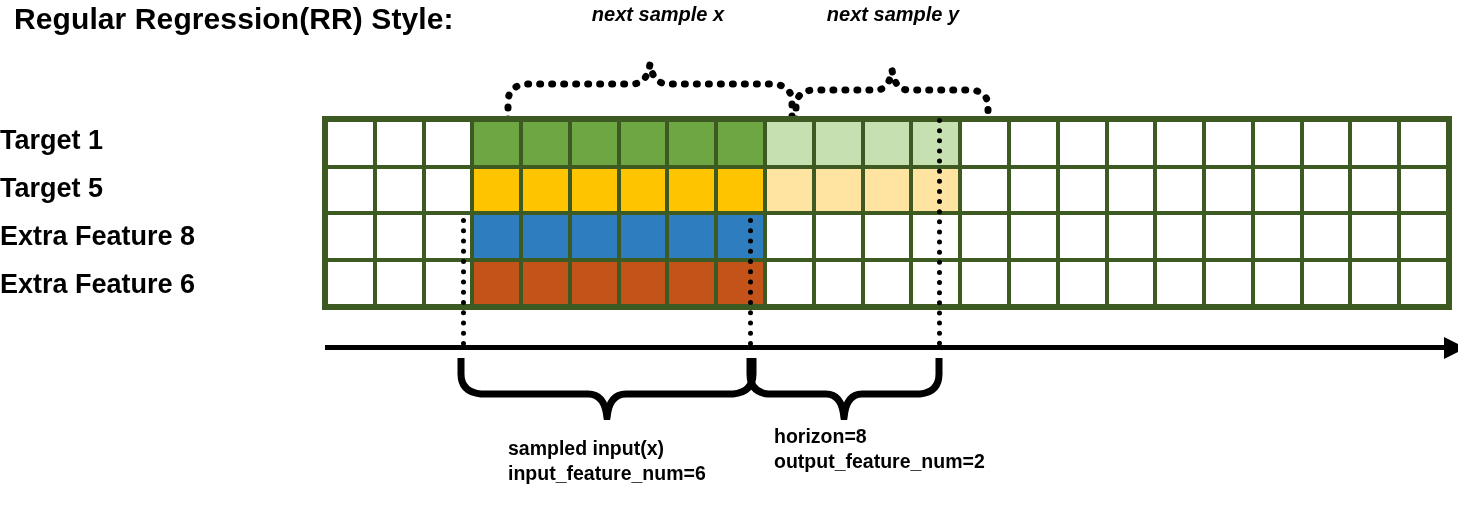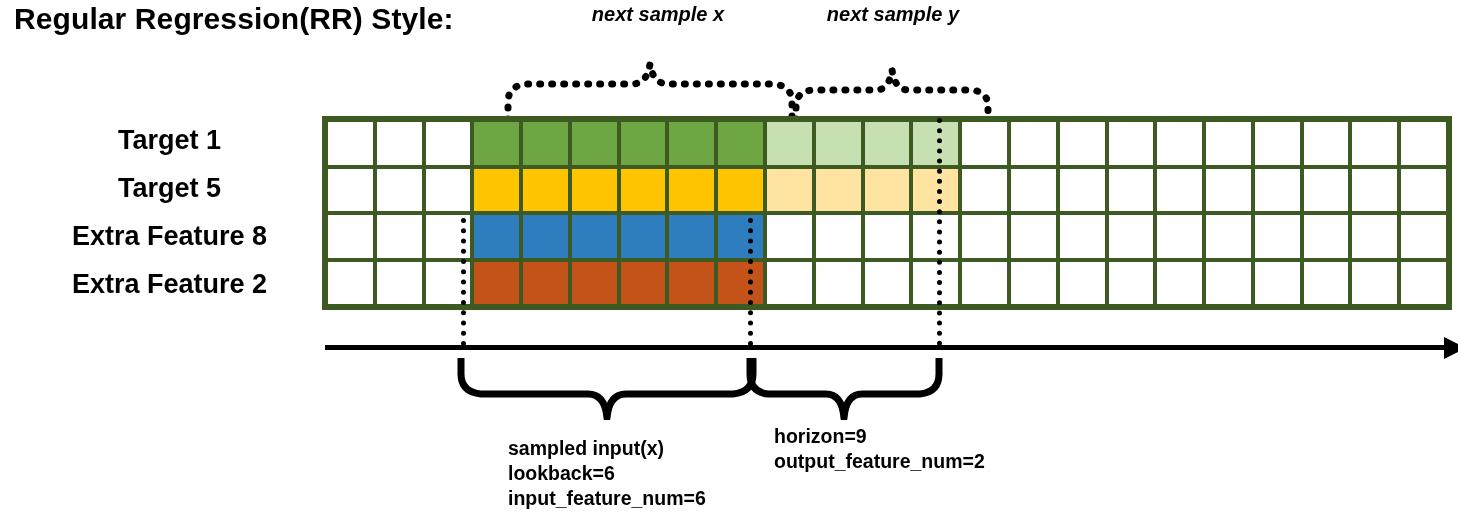--- a/index.html
+++ b/index.html
@@ -16,22 +16,22 @@
   .annot{
     position:absolute;font-style:italic;font-size:20px;font-weight:600;
     white-space:nowrap;text-align:center;
   }
   #annot-x{left:583px;top:3px;width:150px;}
   #annot-y{left:818px;top:3px;width:150px;}
 
   
   .rowlabels{position:absolute;left:0px;top:116px;width:312px;}
   .rowlabel{
-    height:48px;line-height:48px;text-align:center;
-    font-size:27px;font-weight:700;white-space:nowrap;padding-right:10px;padding-left:37px;
+    height:48px;line-height:48px;text-align:left;
+    font-size:27px;font-weight:700;white-space:nowrap;padding-right:10px;
   }
 
   
   .grid{
     position:absolute;left:322px;top:116px;
     width:1130px;height:194px;
     background:#3C5A22;
     display:flex;flex-direction:column;
     border:4px solid #3C5A22;
     box-sizing:border-box;
@@ -89,21 +89,21 @@
   </svg>
 
   <svg class="brace" style="left:790px;top:30px;" width="205" height="92" viewBox="0 0 205 92">
     <path d="M6,90 L6,76 Q6,62 22,60 L86,60 Q99,60 102,40 Q105,60 118,60 L182,60 Q198,62 198,76 L198,90" fill="none" stroke="#000" stroke-width="7" stroke-linecap="round" stroke-dasharray="1 11"></path>
   </svg>
 
   <div class="rowlabels">
     <div class="rowlabel">Target 1</div>
     <div class="rowlabel">Target 5</div>
     <div class="rowlabel">Extra Feature 8</div>
-    <div class="rowlabel">Extra Feature 2</div>
+    <div class="rowlabel">Extra Feature 6</div>
   </div>
 
   <div class="grid" id="grid">
       <div class="grow">
         <div class="cell"></div>
         <div class="cell"></div>
         <div class="cell"></div>
         <div class="cell" style="background: rgb(111, 166, 68);"></div>
         <div class="cell" style="background: rgb(111, 166, 68);"></div>
         <div class="cell" style="background: rgb(111, 166, 68);"></div>
@@ -212,22 +212,21 @@
   <svg class="brace" style="left:455px;top:358px;" width="305" height="62" viewBox="0 0 305 62">
     <path d="M6,0 L6,16 Q6,34 26,36 L133,36 Q150,36 152,60 Q154,36 171,36 L278,36 Q298,34 298,16 L298,0" fill="none" stroke="#000" stroke-width="7" stroke-linecap="round" stroke-linejoin="round"></path>
   </svg>
 
   <svg class="brace" style="left:744px;top:358px;" width="202" height="62" viewBox="0 0 202 62">
     <path d="M6,0 L6,16 Q6,34 24,36 L82,36 Q98,36 100,60 Q102,36 118,36 L176,36 Q195,34 195,16 L195,0" fill="none" stroke="#000" stroke-width="7" stroke-linecap="round" stroke-linejoin="round"></path>
   </svg>
 
   <div class="caption" id="cap-x">
     <div>sampled input(x)</div>
-    <div>lookback=6</div>
     <div>input_feature_num=6</div>
   </div>
 
   <div class="caption" id="cap-y">
-    <div>horizon=9</div>
+    <div>horizon=8</div>
     <div>output_feature_num=2</div>
   </div>
 
 </div>
 
 </body></html>

